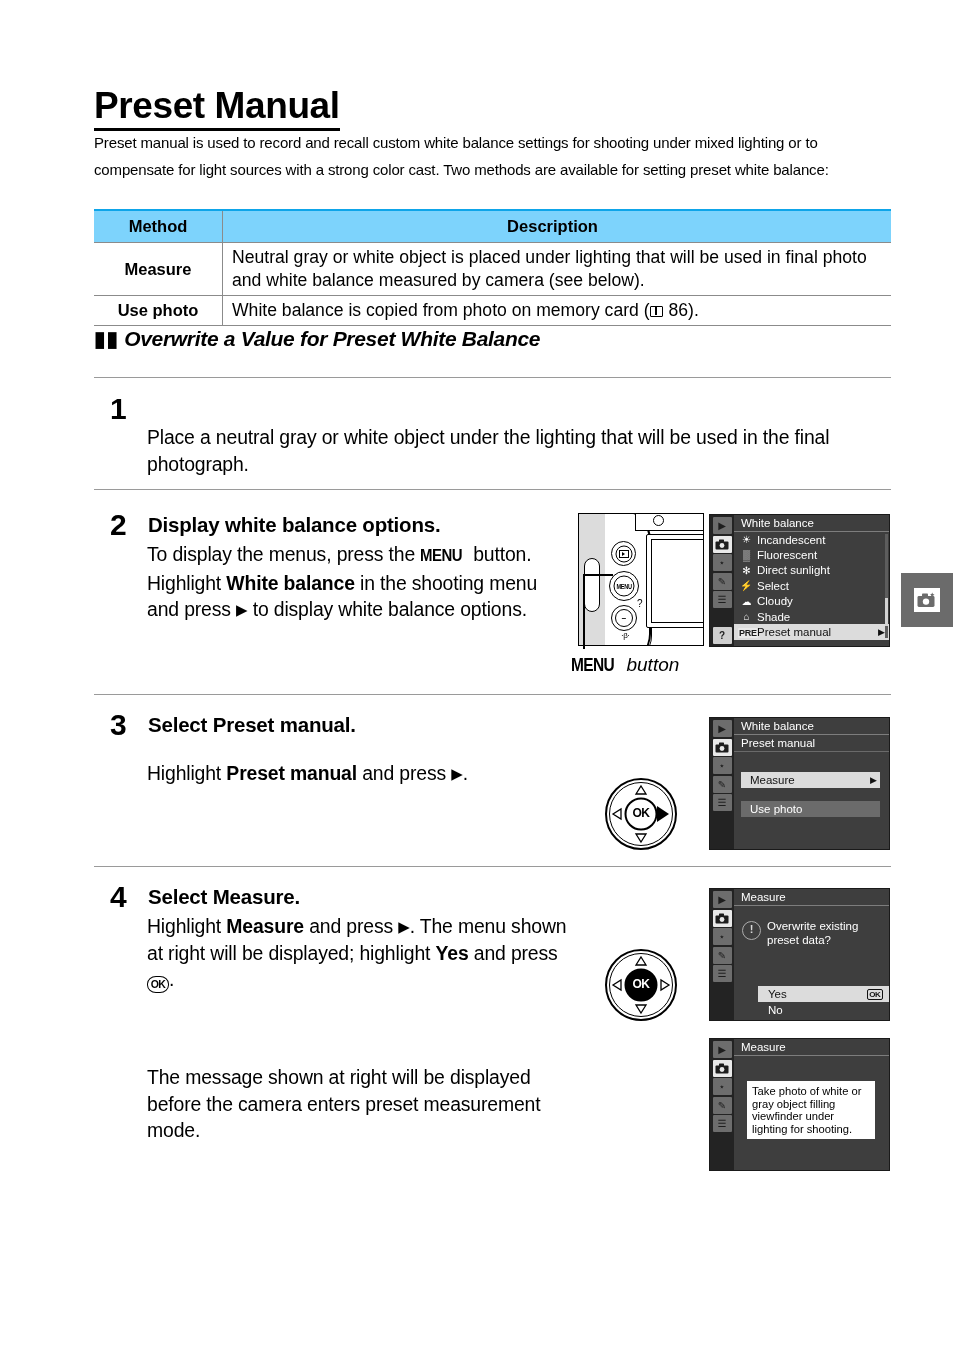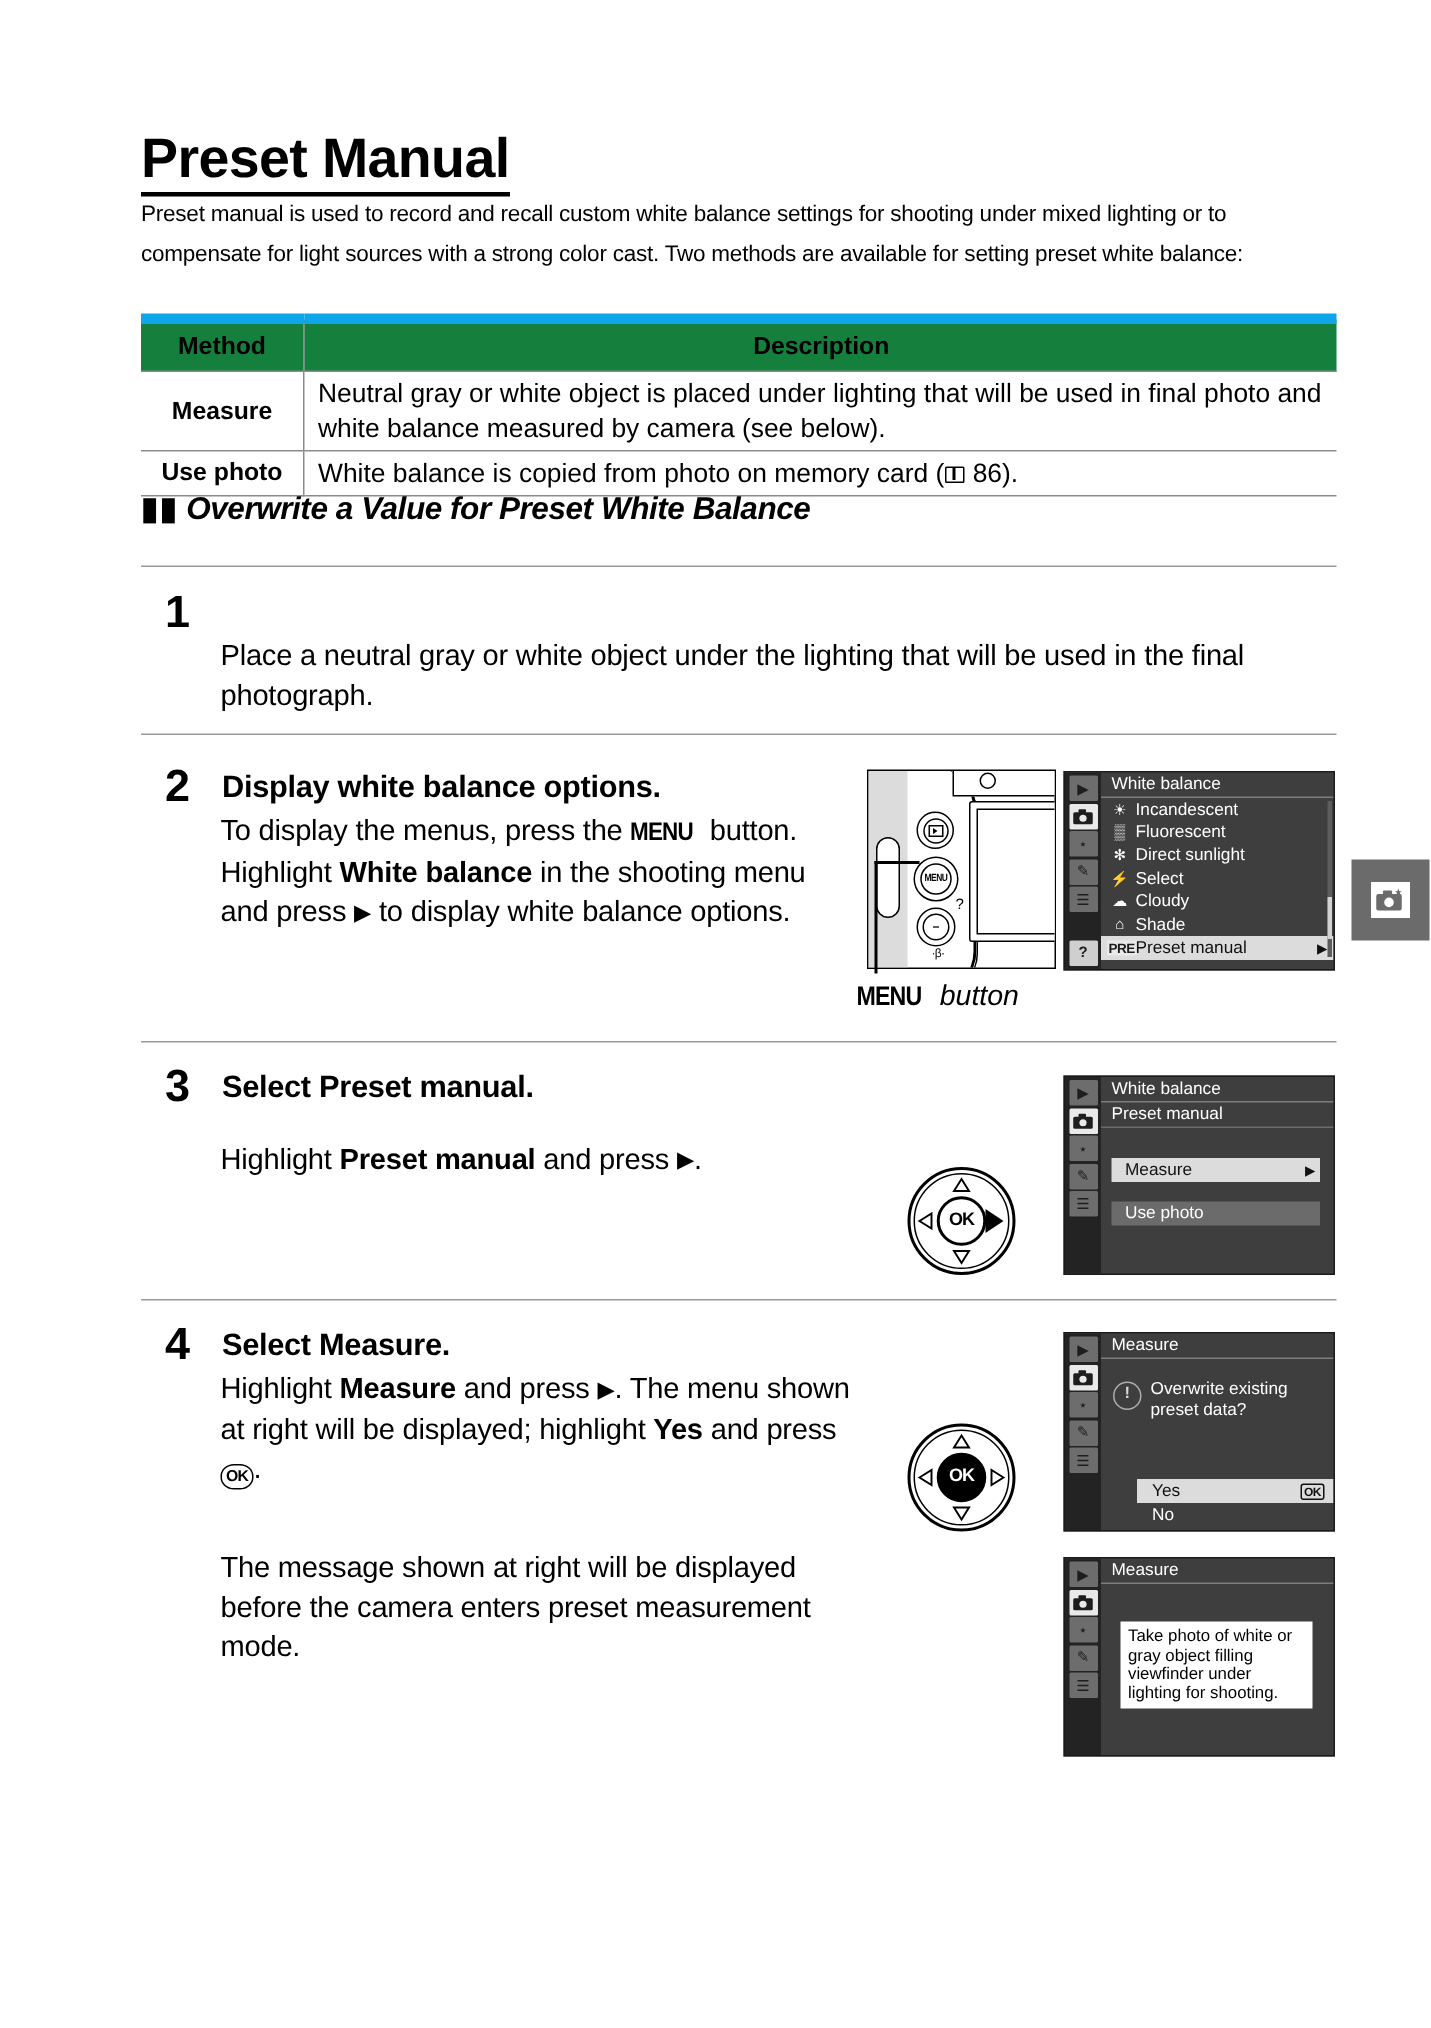--- a/index.html
+++ b/index.html
@@ -55,26 +55,26 @@
     border-collapse: collapse;
     font-size: 17.6px;
   }
   .tbl td, .tbl th {
     border: 1px solid #8b8b8b;
     padding: 3px 6px;
     vertical-align: middle;
     line-height: 23px;
   }
   .tbl thead th {
-    background: #15803d;
+    background: #7dd3fc;
     font-weight: bold;
     font-size: 16.5px;
     text-align: center;
-    border-top: 7px solid #0ea5e9;
-    padding: 4px 8px;
+    border-top: 2px solid #0ea5e9;
+    padding: 4px 18px;
   }
   .tbl .c-method {
     width: 92px;
     text-align: center;
     font-weight: bold;
     font-size: 16.5px;
     border-left: none;
   }
   .tbl .c-desc {
     border-right: none;
@@ -722,21 +722,21 @@
       <div style="height:13px"></div>
       <div class="opt-row">
           <span>Use photo</span>
         </div>
     </div>
   </div>
 
   <div class="step-num" style="left:110px; top:880px">4</div>
   <div class="step-head" style="left:148px; top:885px"><span>Select </span><span>Measure</span><span>.</span></div>
   <div class="step-body" style="left:147px; top:913px; width:430px"><span>Highlight </span><b>Measure</b><span> and press </span><span class="rtri">▶</span><span>.  The menu shown at right will be displayed; highlight </span><b>Yes</b><span> and press </span><span class="okglyph">OK</span><span>.</span></div>
-  <div class="step-body" style="left:147px; top:1032px; width:430px">The message shown at right will be displayed before the camera enters preset measurement mode.</div>
+  <div class="step-body" style="left:147px; top:1064px; width:430px">The message shown at right will be displayed before the camera enters preset measurement mode.</div>
 
   <div class="dpad" style="left:605px; top:949px">
     <div class="ring"></div>
     <div class="ring2"></div>
     <svg width="72" height="72" viewBox="0 0 72 72">
       <polygon points="36,8 41,16 31,16" fill="#fff" stroke="#000" stroke-width="1.3"></polygon>
       <polygon points="36,64 41,56 31,56" fill="#fff" stroke="#000" stroke-width="1.3"></polygon>
       <polygon points="8,36 16,31 16,41" fill="#fff" stroke="#000" stroke-width="1.3"></polygon>
       <polygon points="64,36 56,31 56,41" fill="#fff" stroke="#000" stroke-width="1.3"></polygon>
     </svg>

